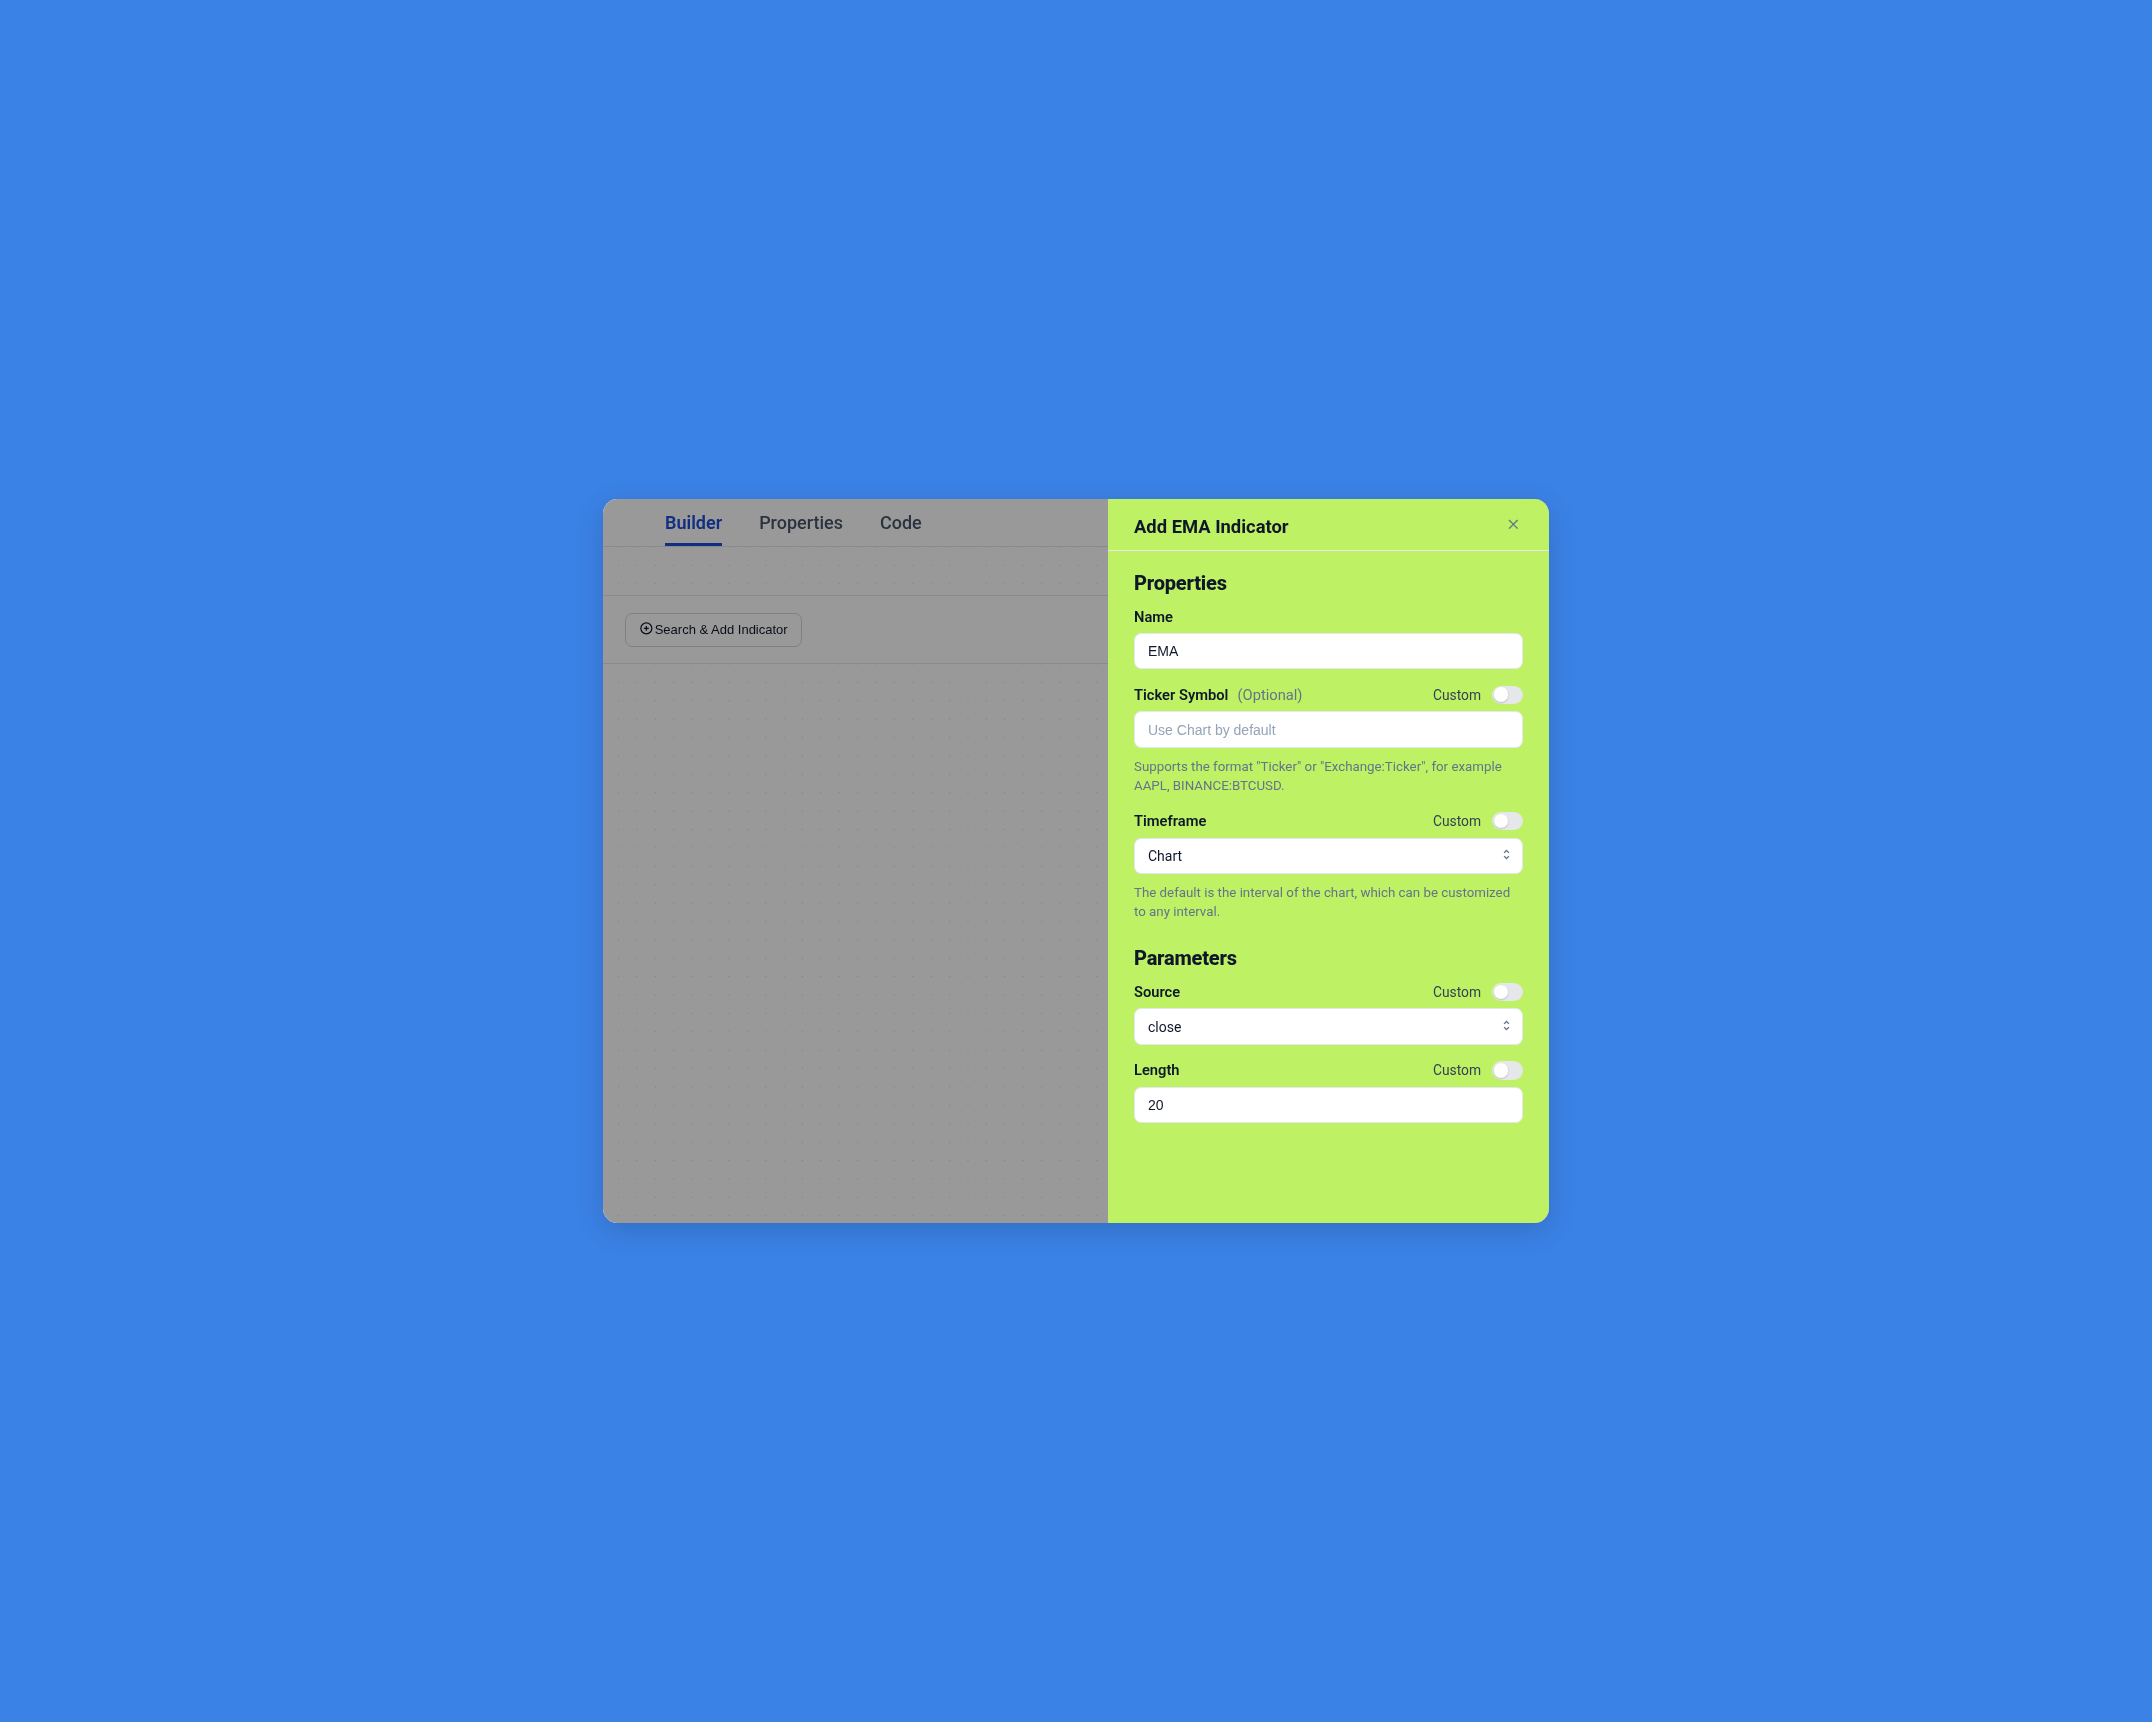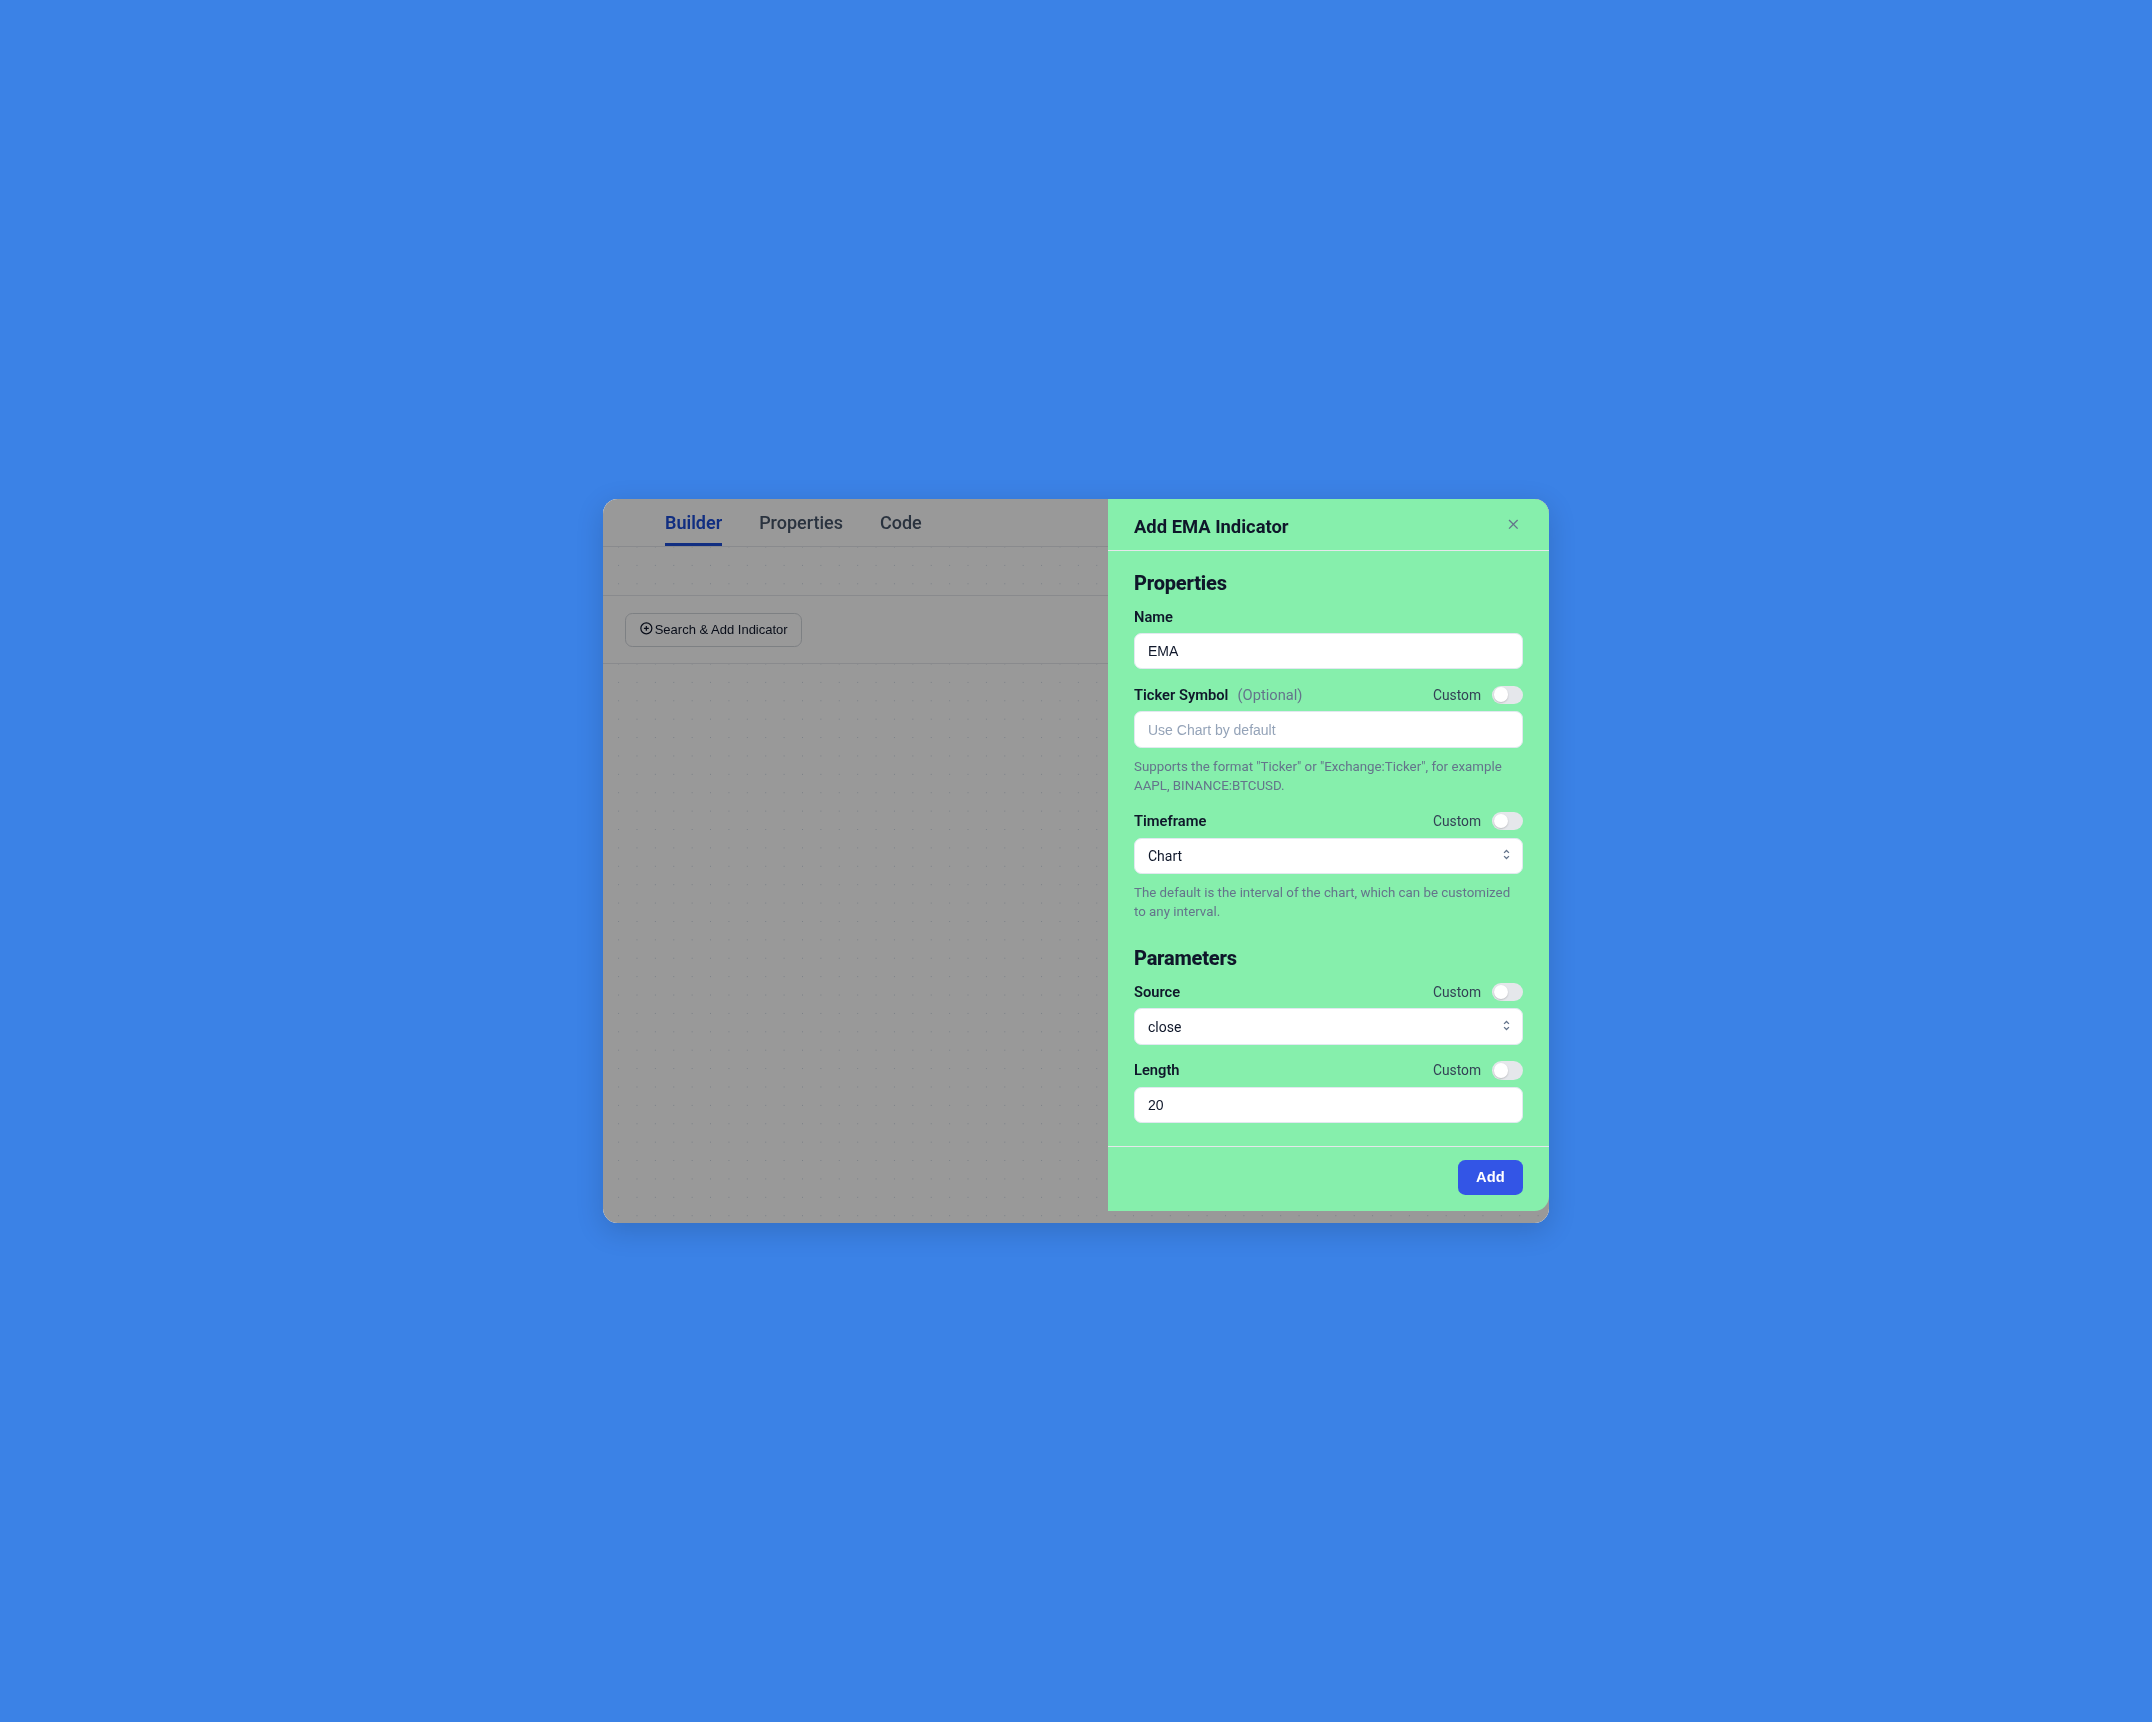--- a/index.html
+++ b/index.html
@@ -106,23 +106,23 @@
   
   .overlay {
     position: absolute;
     inset: 0;
     background: rgba(0,0,0,0.40);
   }
 
   
   .panel {
     position: absolute;
-    top: 0; right: 0; bottom: 12px;
+    top: 0; right: 0; bottom: 0;
     width: 441px;
-    background: #86efac;
+    background: #bef264;
     display: flex;
     flex-direction: column;
     border-top-right-radius: 14.7px;
     border-bottom-right-radius: 14.7px;
   }
   .panel-header {
     display: flex;
     align-items: center;
     justify-content: space-between;
     padding: 16.5px 26px 13px 26px;
@@ -366,19 +366,16 @@
           <div class="custom-wrap">
             <span>Custom</span>
             <div class="toggle"></div>
           </div>
         </div>
         <input class="input" type="text" value="20" style="">
       </div>
 
     </div>
 
-    <div class="panel-footer">
-      <button class="add-btn">Add</button>
-    </div>
   </div>
 
 </div>
 
 
 </body></html>

